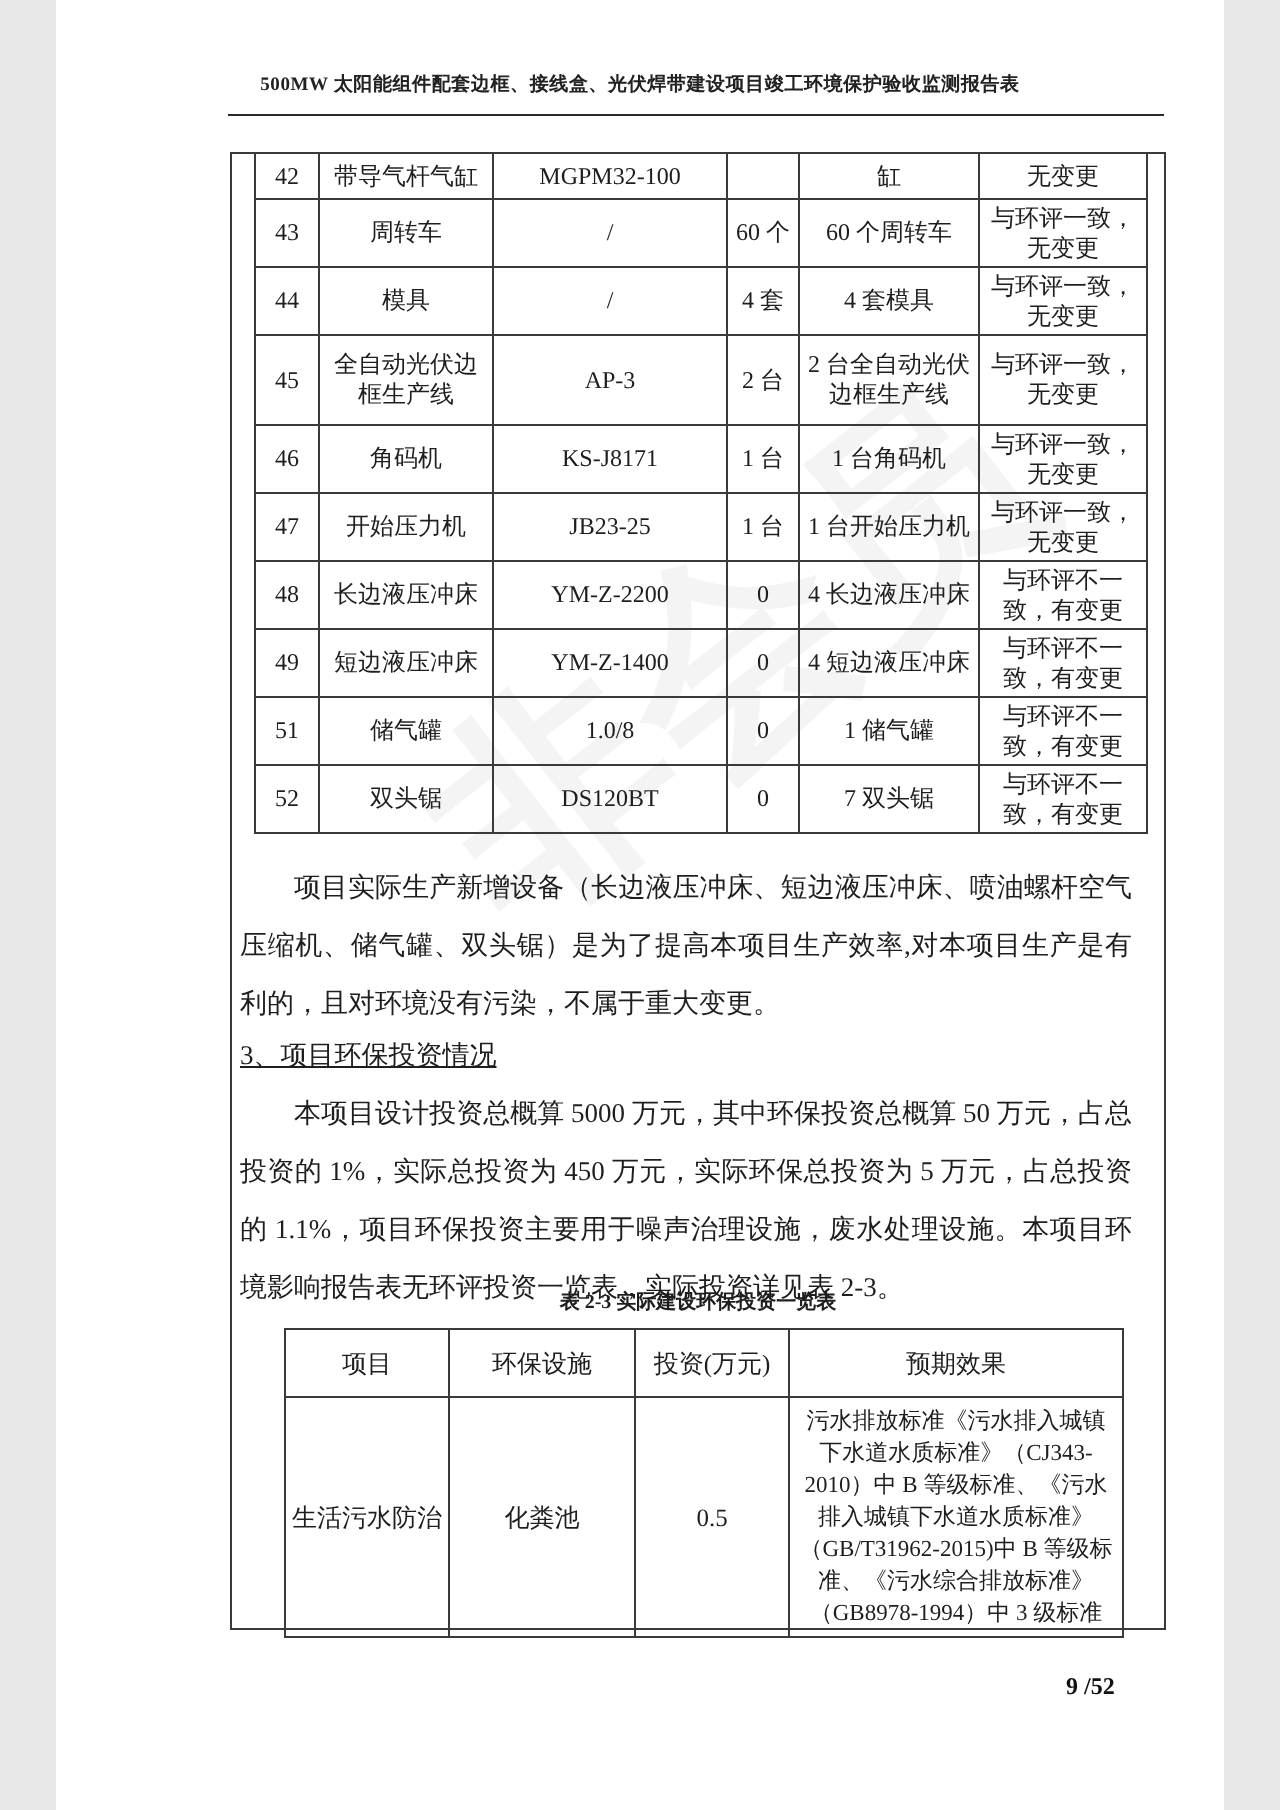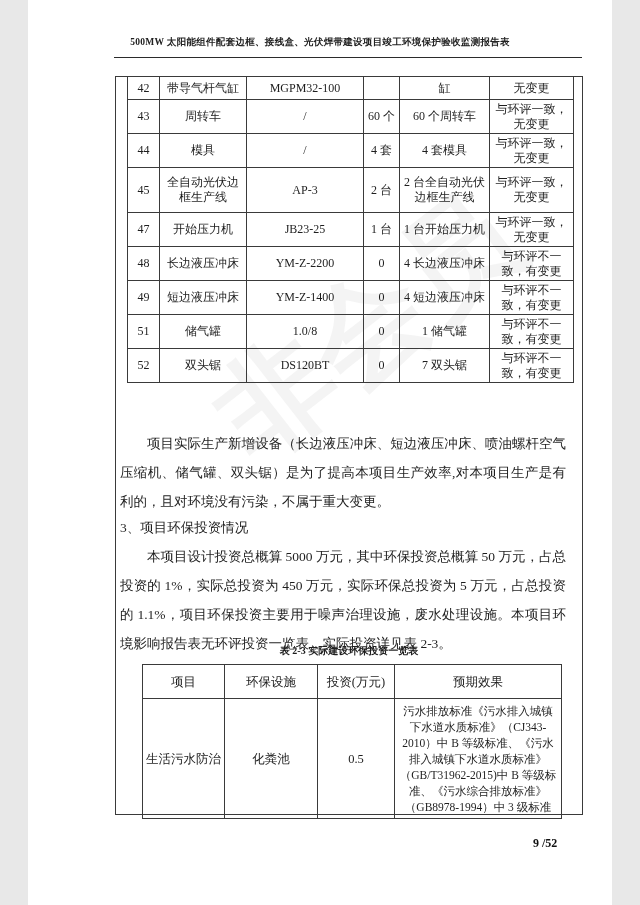--- a/index.html
+++ b/index.html
@@ -45,21 +45,21 @@
   .equip-table .h1 td{height:20px;}
   .equip-table .h2 td{height:31px;}
   .equip-table .h3 td{height:42px;}
   
   .body-text{
     position:absolute;left:4px;right:16px;
     font-size:13.5px;line-height:29px;
     text-align:justify;
   }
   .p1{top:352px;text-indent:2em;}
-  .sec-heading{top:436px;text-indent:0;}
+  .sec-heading{top:436px;text-indent:0;text-decoration:underline;}
   .p2{top:465px;text-indent:2em;}
   
   .tbl-caption{
     position:absolute;top:567px;left:0;width:100%;
     text-align:center;font-size:10px;font-weight:bold;
   }
   .invest-table{
     position:absolute;top:587px;left:26px;width:419px;
     font-size:12.5px;line-height:16px;
   }
@@ -122,20 +122,28 @@
         </tr>
         <tr class="h3">
           <td>45</td>
           <td>全自动光伏边框生产线</td>
           <td>AP-3</td>
           <td>2 台</td>
           <td>2 台全自动光伏边框生产线</td>
           <td>与环评一致，无变更</td>
         </tr>
         <tr class="h2">
+          <td>46</td>
+          <td>角码机</td>
+          <td>KS-J8171</td>
+          <td>1 台</td>
+          <td>1 台角码机</td>
+          <td>与环评一致，无变更</td>
+        </tr>
+        <tr class="h2">
           <td>47</td>
           <td>开始压力机</td>
           <td>JB23-25</td>
           <td>1 台</td>
           <td>1 台开始压力机</td>
           <td>与环评一致，无变更</td>
         </tr>
         <tr class="h2">
           <td>48</td>
           <td>长边液压冲床</td>

